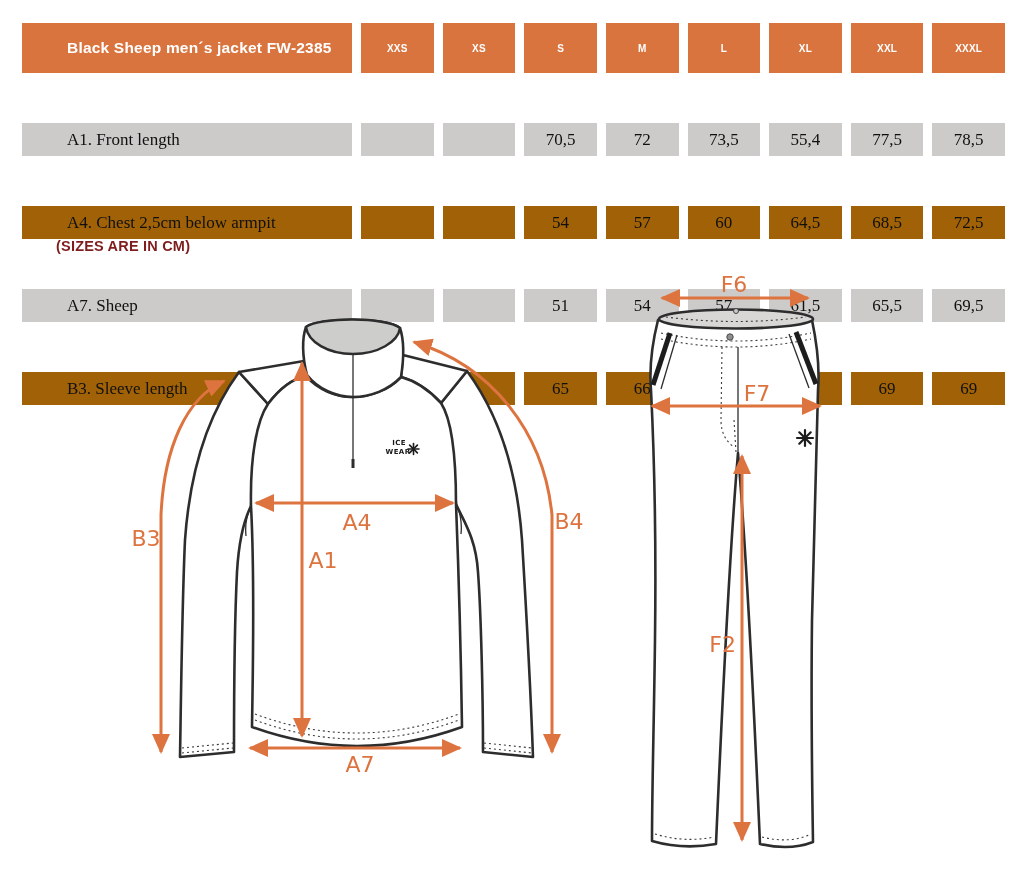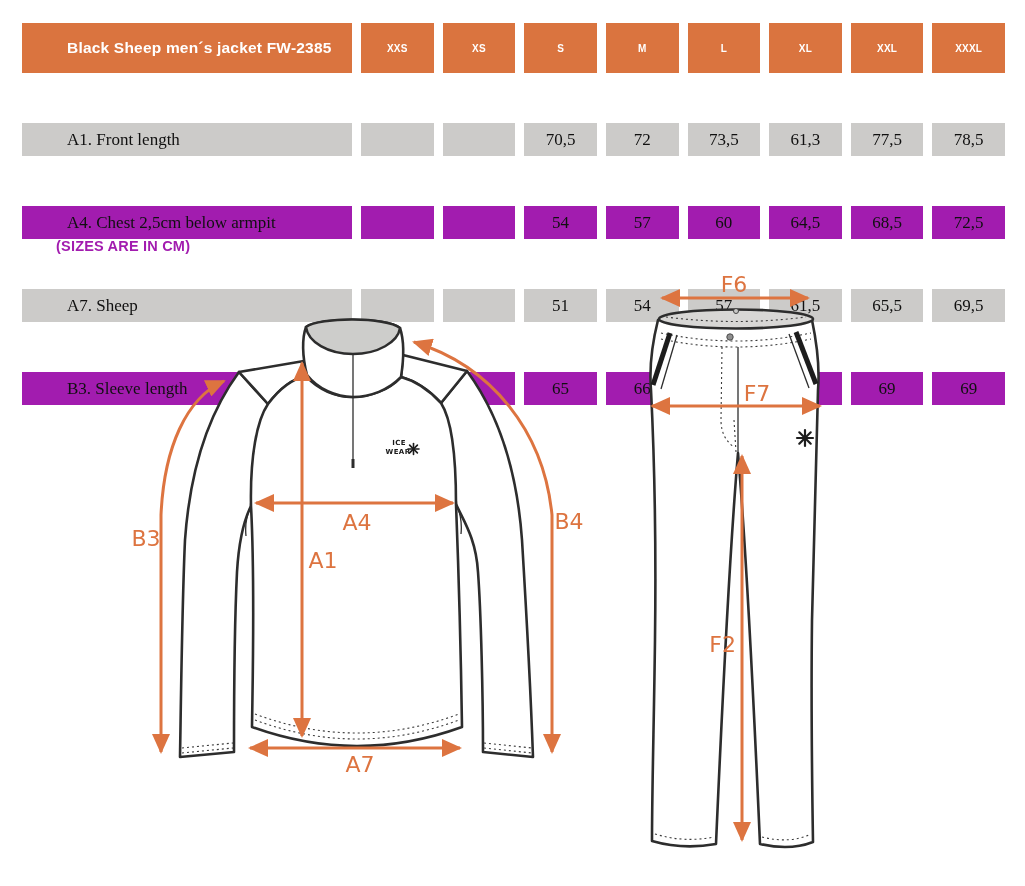--- a/index.html
+++ b/index.html
@@ -8,23 +8,23 @@
   
   .size-table{position:absolute;left:22px;top:23px;width:983px;display:grid;
               grid-template-columns:330px repeat(8,1fr);column-gap:9px;row-gap:5px;text-align:center;}
   .hcell{background:#DA743F;color:#ffffff;height:50px;display:flex;align-items:center;
          justify-content:center;font-weight:bold;font-size:10px;letter-spacing:.2px;}
   .hcell.title{justify-content:flex-start;padding-left:45px;font-size:15.5px;box-sizing:border-box;}
   .cell{height:33px;display:flex;align-items:center;justify-content:center;
         font-family:"Liberation Serif",serif;font-size:17px;color:#101010;margin-top:45px;}
   .cell.label{justify-content:flex-start;padding-left:45px;box-sizing:border-box;}
   .r-dark{background:#CCCBC9;}
-  .r-light{background:#a21caf;}
+  .r-light{background:#a16207;}
   
-  .note{position:absolute;left:56px;top:238px;color:#a21caf;font-weight:bold;
+  .note{position:absolute;left:56px;top:238px;color:#7f1d1d;font-weight:bold;
         font-size:14.5px;letter-spacing:.2px;}
   
   .drawings{position:absolute;left:0;top:268px;width:1025px;height:618px;}
   .outline{fill:#ffffff;stroke:#2D2D2D;stroke-width:2.6;stroke-linejoin:round;}
   .seam{fill:none;stroke:#2D2D2D;stroke-width:1.3;}
   .dots{fill:none;stroke:#3B3B3B;stroke-width:1.1;stroke-dasharray:2 3;}
   .arrow{fill:none;stroke:#DD7440;stroke-width:3;}
   .mlabel{fill:#DD7440;font-family:"DejaVu Sans",sans-serif;font-size:22px;}
   .logo{fill:#1A1A1A;font-family:"DejaVu Sans",sans-serif;font-size:7px;font-weight:bold;letter-spacing:.4px;}
   .flake{stroke:#1D1D1D;stroke-linecap:round;}
@@ -45,21 +45,21 @@
     <div class="hcell">XL</div>
     <div class="hcell">XXL</div>
     <div class="hcell">XXXL</div>
 
     <div class="cell label r-dark">A1. Front length</div>
     <div class="cell r-dark"></div>
     <div class="cell r-dark"></div>
     <div class="cell r-dark">70,5</div>
     <div class="cell r-dark">72</div>
     <div class="cell r-dark">73,5</div>
-    <div class="cell r-dark">61,3</div>
+    <div class="cell r-dark">55,4</div>
     <div class="cell r-dark">77,5</div>
     <div class="cell r-dark">78,5</div>
 
     <div class="cell label r-light">A4. Chest 2,5cm below armpit</div>
     <div class="cell r-light"></div>
     <div class="cell r-light"></div>
     <div class="cell r-light">54</div>
     <div class="cell r-light">57</div>
     <div class="cell r-light">60</div>
     <div class="cell r-light">64,5</div>

